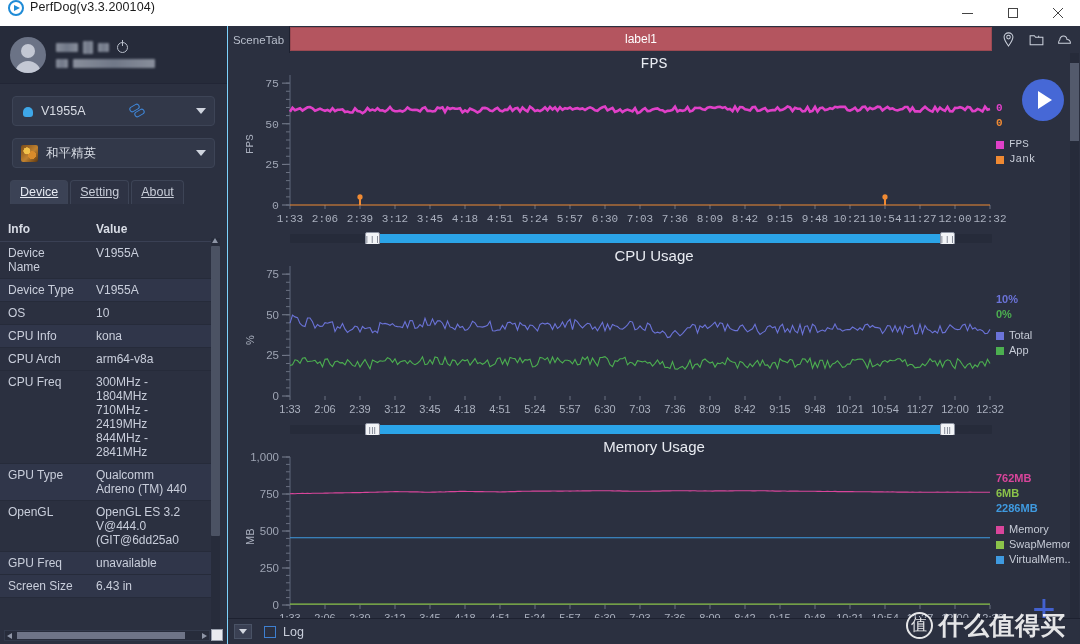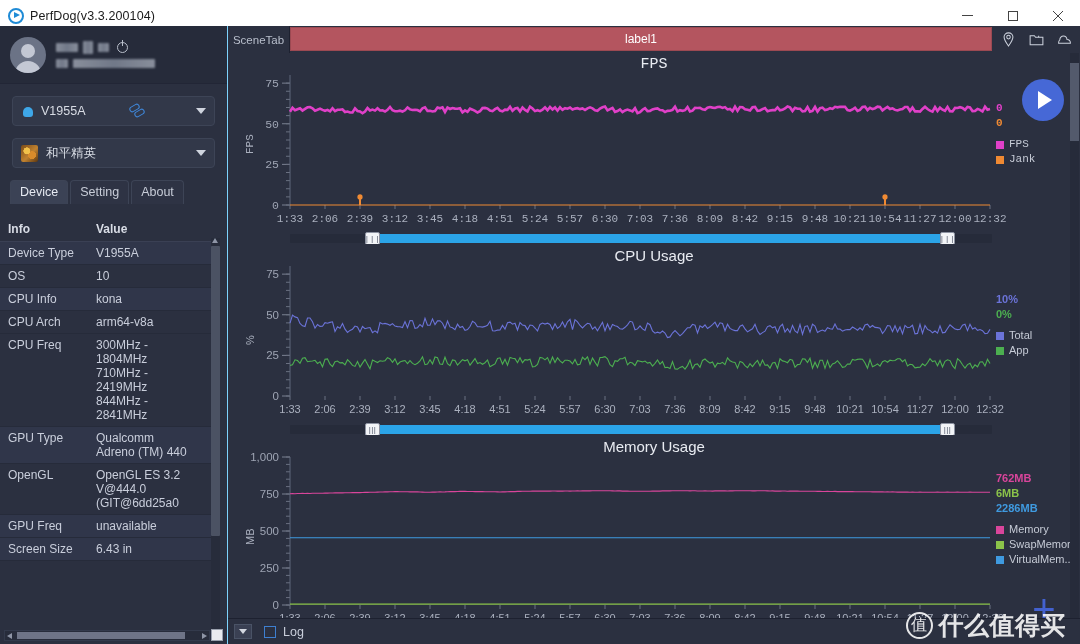--- a/index.html
+++ b/index.html
@@ -14,21 +14,21 @@
     position: relative;
     width: 1080px; height: 644px;
     background: #2b3040;
   }
 
   
   .titlebar {
     position: absolute; left: 0; top: 0;
     width: 1080px; height: 32px;
     background: #ffffff;
-    display: flex; align-items: center;
+    display: flex; 
     border-bottom: 1px solid #e2e2e2;
   }
   .tb-icon {
     width: 16px; height: 16px; margin-left: 8px; margin-right: 6px;
     border-radius: 50%;
     background: #ffffff;
     border: 2px solid #1f8bd6;
     position: relative; flex: none;
   }
   .tb-icon::after {
@@ -130,21 +130,21 @@
       radial-gradient(circle at 65% 60%, #d98b2b 0 26%, transparent 27%),
       linear-gradient(135deg,#7a4b18,#c08230 55%,#5a3510);
   }
 
   
   .tabs { display: flex; padding: 0 10px; margin-top: 2px; gap: 2px; align-items: flex-end; }
   .tab {
     padding: 4px 9px 5px 9px; font-size: 12.5px;
     border: 1px solid #3d4456; border-bottom: none;
     border-radius: 4px 4px 0 0;
-    background: #2e3344; color: #c8cdd8;
+    background: #2e3344; color: #c8cdd8; text-decoration: underline;
   }
   .tab.active { background: #3b4255; color: #e6eaf2; }
 
   .tbl-wrap {
     position: absolute; left: 0; top: 191px; width: 228px; height: 427px;
     overflow: hidden;
   }
   table.info { width: 213px; border-collapse: collapse; table-layout: fixed; }
   table.info th, table.info td {
     font-size: 12px; color: #c9cedb; text-align: left;
@@ -388,20 +388,24 @@
             <col class="c1">
             <col>
           </colgroup>
         <thead>
           <tr>
             <th>Info</th>
             <th>Value</th>
           </tr>
         </thead>
         <tbody id="info-body">
+            <tr>
+              <td>Device Name</td>
+              <td class="cellpre">V1955A</td>
+            </tr>
             <tr class="alt">
               <td>Device Type</td>
               <td class="cellpre">V1955A</td>
             </tr>
             <tr>
               <td>OS</td>
               <td class="cellpre">10</td>
             </tr>
             <tr class="alt">
               <td>CPU Info</td>

